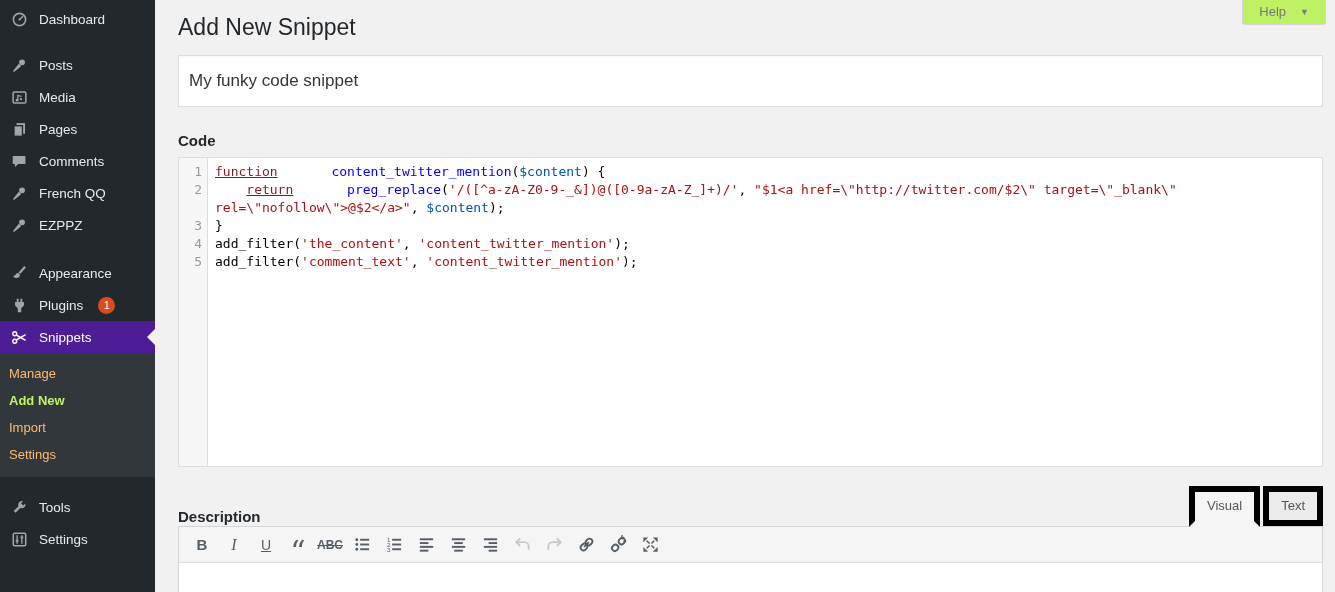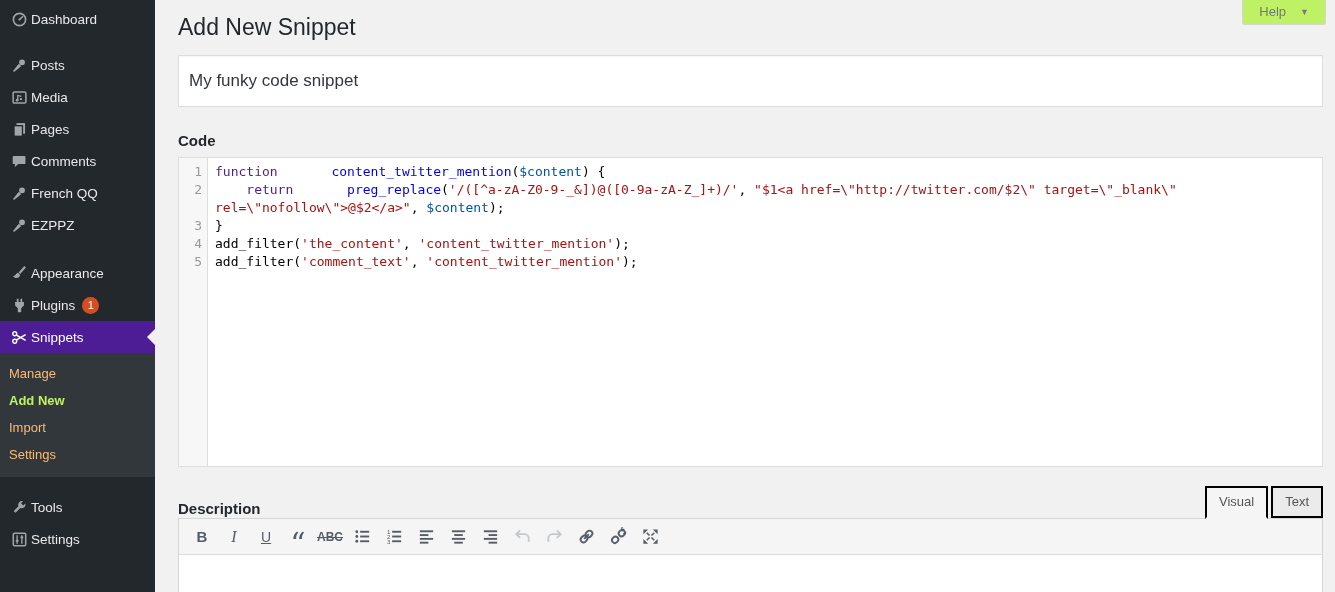--- a/index.html
+++ b/index.html
@@ -9,21 +9,21 @@
     background:#f1f1f1;
     font-family:"Liberation Sans", sans-serif;
     color:#23282d;
   }
   
   #sidebar {
     position:fixed; left:0; top:0; width:155px; height:592px;
     background:#23282d; z-index:5;
   }
   .menu-item {
-    display:flex; align-items:center; gap:3px;
+    display:flex; align-items:center; gap:11px;
     padding:7px 8px 7px 10px; cursor:pointer;
     color:#e9e9ea; font-size:13.5px;
   }
   .menu-item .mi-icon { width:18px; height:18px; flex:0 0 18px; color:#a0a5aa; display:flex; align-items:center; justify-content:center; }
   .menu-item.active { background:#4c1d95; color:#fff; position:relative; font-weight:400; }
   .menu-item.active .mi-icon { color:#fff; }
   .menu-item.active::after {
     content:""; position:absolute; right:0; top:50%; transform:translateY(-50%);
     border:8px solid transparent; border-right-color:#f1f1f1; border-left-width:0;
   }
@@ -68,33 +68,33 @@
     position:relative; margin:7px 12px 0 23px; width:1145px; height:310px;
     background:#fff; border:1px solid #ddd; overflow:hidden;
     font-family:"DejaVu Sans Mono", monospace; font-size:13px; line-height:18px;
     cursor:text;
   }
   .cm-gutter { position:absolute; left:0; top:0; bottom:0; width:29px; background:#f7f7f7; border-right:1px solid #ddd; }
   #code-lines { position:relative; padding-top:5px; }
   .cm-line { position:relative; padding-left:36px; padding-right:14px; white-space:pre-wrap; overflow-wrap:break-word; color:#000; }
   .cm-ln { position:absolute; left:0; top:0; width:29px; text-align:right; padding-right:6px; color:#999; }
   .tok-p { color:#000; }
-  .tok-k { color:#4c1d95; }
+  .tok-k { color:#7f1d1d;text-decoration:underline; }
   .tok-d { color:#0000ee;margin-left:46px; }
   .tok-v { color:#0055aa; }
   .tok-s { color:#aa1111; }
   
   #desc-row {
     display:flex; align-items:flex-end; justify-content:space-between;
     margin:19px 12px 0 23px; width:1145px;
   }
   #editor-tabs { display:flex; gap:3px; }
   .tab {
     font-size:13px; color:#555; padding:5px 12px 4px; cursor:pointer;
-    border:2px solid #000000; background:#ebebeb; line-height:17px;
+    border:6px solid #000000; background:#ebebeb; line-height:17px;
   }
   .tab.active { background:#f5f5f5; border-bottom-color:#f5f5f5; padding-bottom:7px; margin-bottom:-1px; position:relative; z-index:2; }
   #desc-editor {
     margin:0 12px 0 23px; width:1145px; height:90px;
     border:1px solid #d5d5d5; background:#fff; position:relative; z-index:1;
   }
   #desc-toolbar {
     background:#f5f5f5; border-bottom:1px solid #ddd; height:36px;
     display:flex; align-items:center; padding:0 7px;
   }

